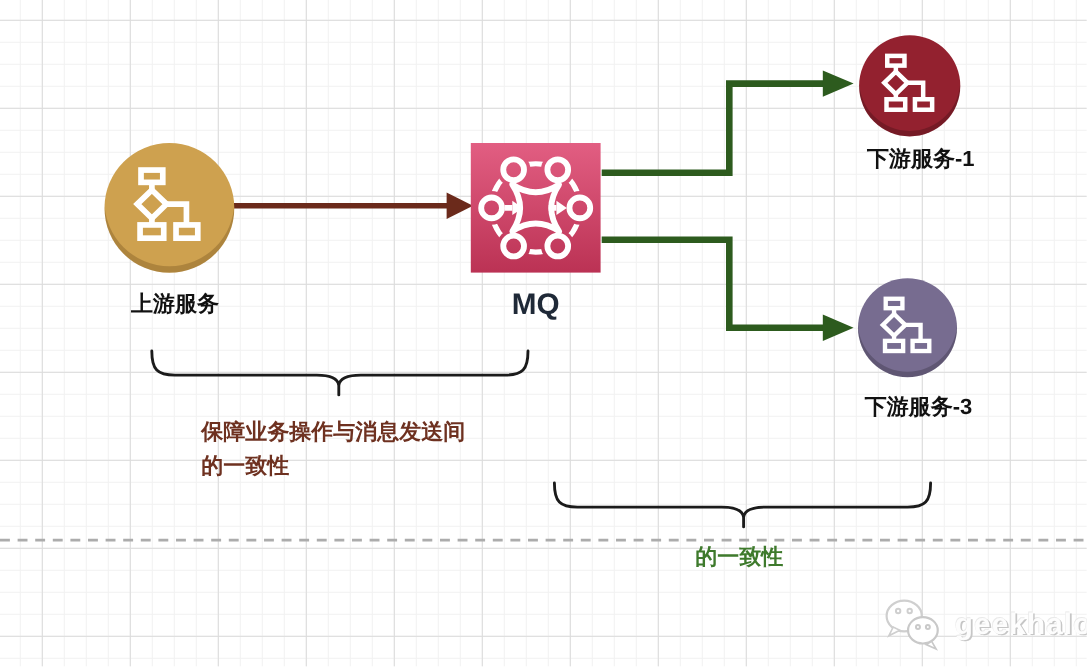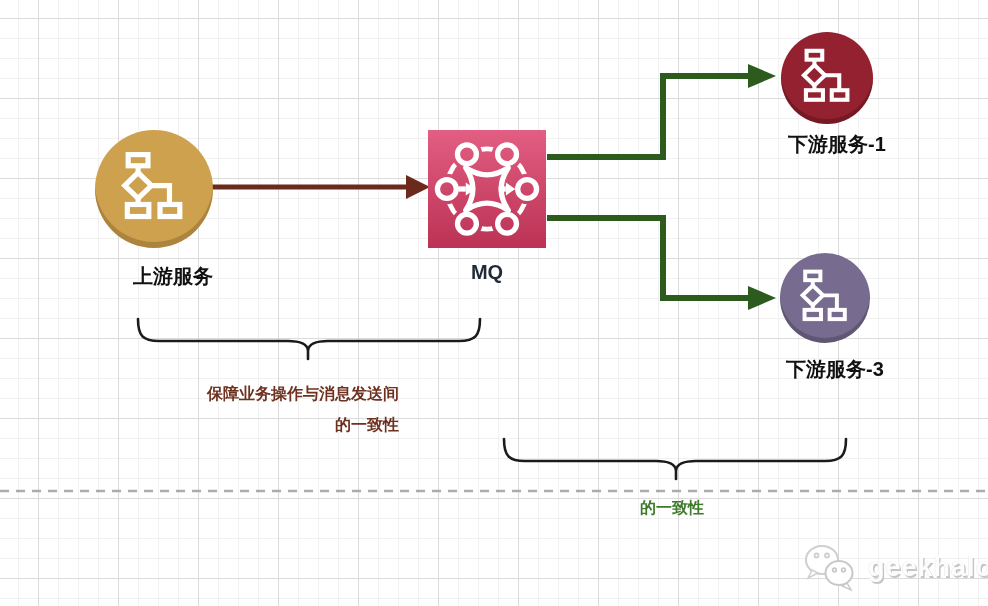--- a/index.html
+++ b/index.html
@@ -22,24 +22,24 @@
   .overlay{position:absolute;left:0;top:0;width:988px;height:606px;pointer-events:none;}
   .node-circle{position:absolute;border-radius:50%;display:flex;align-items:center;justify-content:center;}
   .node-circle svg{display:block;}
   .shade{box-shadow:inset 0 -6px 0 rgba(60,30,0,0.22);}
   .shade2{box-shadow:inset 0 -5px 0 rgba(0,0,0,0.20);}
   .mq-box{position:absolute;left:427px;top:130px;width:120px;height:118px;}
   .node-label{
     position:absolute;transform:translateX(-50%);
     font-weight:bold;color:#111111;font-size:20px;white-space:nowrap;
   }
-  .mq-label{color:#1f2937;font-size:20px;}
+  .mq-label{color:#1f2937;font-size:27px;}
   .caption{
     position:absolute;transform:translateX(-50%);
-    font-weight:bold;font-size:16px;line-height:31px;text-align:right;white-space:nowrap;
+    font-weight:bold;font-size:20px;line-height:31px;text-align:left;white-space:nowrap;
   }
   .caption-producer{color:#6e3120;}
   .caption-consumer{color:#3e7a2c;}
   .watermark{
     position:absolute;left:800px;top:542px;display:flex;align-items:center;gap:6px;
   }
   .watermark-text{
     font-size:27px;font-weight:600;letter-spacing:1px;
     color:#fdfdfd;text-shadow:1.5px 1.5px 0 #c6c6c6, -0.5px -0.5px 0 #e9e9e9;
   }
@@ -83,21 +83,21 @@
     <svg width="86" height="86" viewBox="0 0 100 100" fill="none" stroke="#ffffff" stroke-width="6">
       <rect x="20" y="10" width="23" height="13"></rect>
       <line x1="31.5" y1="23" x2="31.5" y2="31"></line>
       <polygon points="31.5,31 47,46 31.5,61 16,46"></polygon>
       <line x1="31.5" y1="61" x2="31.5" y2="68"></line>
       <rect x="19" y="68" width="25" height="14"></rect>
       <polyline points="47,46 68,46 68,68"></polyline>
       <rect x="57" y="68" width="23" height="14"></rect>
     </svg>
   </div>
-  <div class="node-label" style="left:173px;top:263px;">上游服务</div>
+  <div class="node-label" style="left:159px;top:263px;">上游服务</div>
 
   <div class="mq-box">
     <svg width="120" height="118" viewBox="0 0 100 100">
       <defs>
         <linearGradient id="mqgrad" x1="0" y1="0" x2="0" y2="100" gradientUnits="userSpaceOnUse">
           <stop offset="0" stop-color="#E25E82"></stop>
           <stop offset="1" stop-color="#BB3254"></stop>
         </linearGradient>
       </defs>
       <rect x="0" y="0" width="100" height="100" fill="url(#mqgrad)"></rect>

